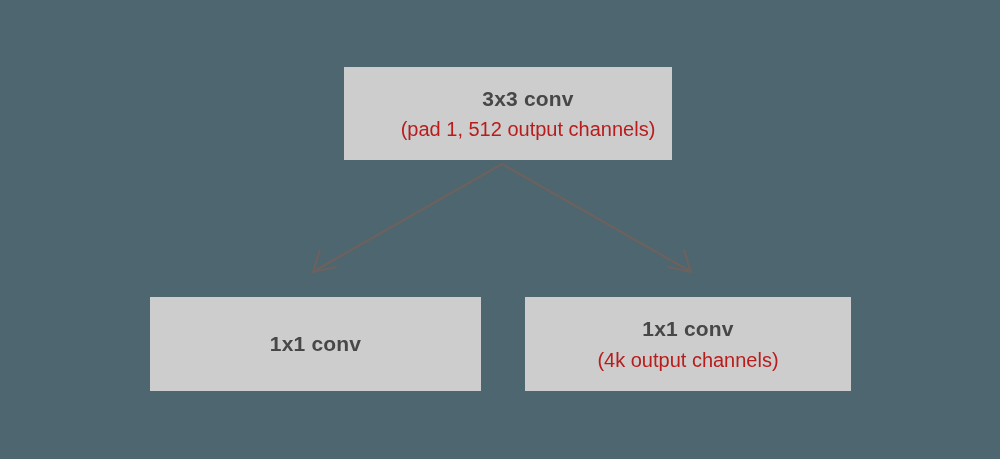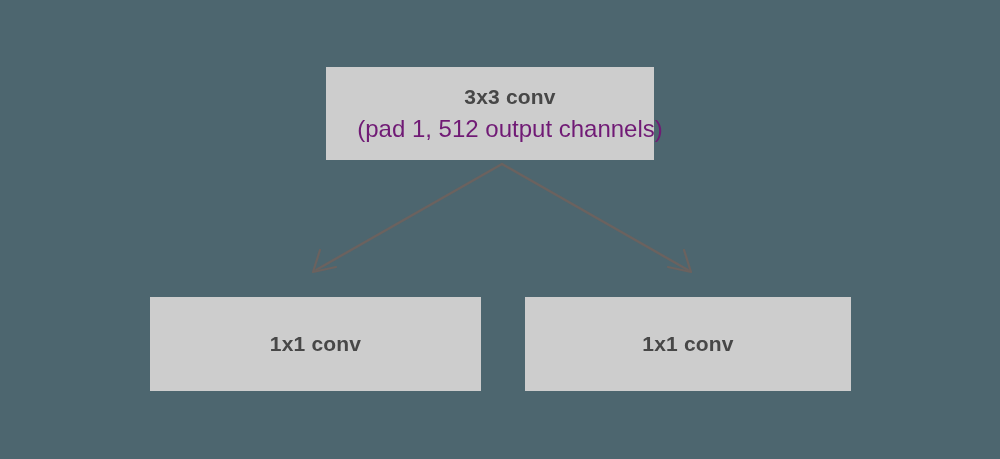--- a/index.html
+++ b/index.html
@@ -38,29 +38,29 @@
   }
   .node-title {
     font-size: 21px;
     font-weight: bold;
     color: #474747;
     letter-spacing: 0.2px;
     line-height: 1.1;
     white-space: nowrap;
   }
   .node-subtitle {
-    font-size: 24px;
+    font-size: 20px;
     font-weight: normal;
-    color: #701a75;
+    color: #b91c1c;
     line-height: 1.1;
     white-space: nowrap;
     margin-top: 8px;
   }
   #node-root {
-    left: 326px;
+    left: 344px;
     top: 67px;
     width: 328px;
     height: 93px;
     padding-left: 40px;
   }
   #node-cls {
     left: 150px;
     top: 297px;
     width: 331px;
     height: 94px;
@@ -91,15 +91,16 @@
     <div class="node-title">3x3 conv</div>
     <div class="node-subtitle">(pad 1, 512 output channels)</div>
   </div>
 
   <div class="node-box" id="node-cls">
     <div class="node-title">1x1 conv</div>
   </div>
 
   <div class="node-box" id="node-reg">
     <div class="node-title">1x1 conv</div>
+    <div class="node-subtitle">(4k output channels)</div>
   </div>
 
 </div>
 
 </body></html>

